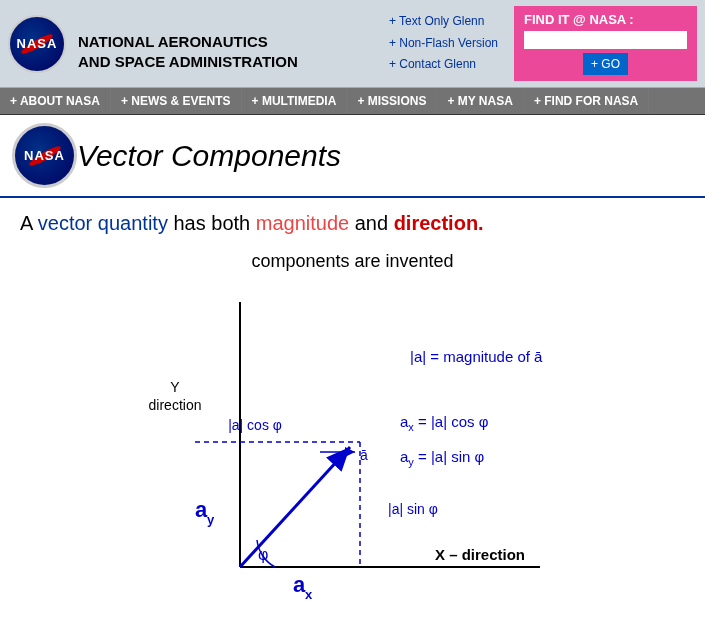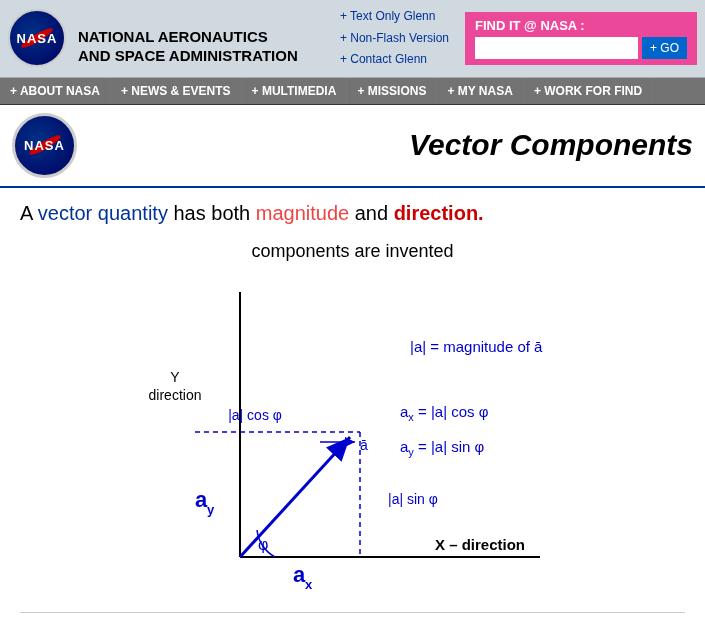--- a/index.html
+++ b/index.html
@@ -77,20 +77,21 @@
     .find-label {
       font-size: 13px;
       font-weight: bold;
       color: #fff;
       margin-bottom: 4px;
     }
     .find-row {
       display: flex;
       align-items: center;
       gap: 4px;
+      flex-direction: column;
     }
     .find-input {
       flex: 1;
       height: 22px;
       font-size: 12px;
       border: none;
       padding: 2px 4px;
     }
     .find-go {
       background: #0066cc;
@@ -133,23 +134,23 @@
       display: flex;
       align-items: center;
       justify-content: center;
       flex-shrink: 0;
       border: 3px solid #ccc;
       position: relative;
       overflow: hidden;
     }
     .page-title {
       flex: 1;
-      text-align: right;
+      text-align: left;
       font-size: 30px;
-      font-weight: bold;
+      font-weight: normal;
       font-style: italic;
       color: #000;
     }
     .grc-label {
       font-size: 14px;
       font-weight: bold;
       text-align: center;
       color: #000;
       min-width: 70px;
     }
@@ -213,21 +214,21 @@
     </div>
   </div>
 </div>
 
 <div class="navbar">
   <a href="#">+ ABOUT NASA</a>
   <a href="#">+ NEWS &amp; EVENTS</a>
   <a href="#">+ MULTIMEDIA</a>
   <a href="#">+ MISSIONS</a>
   <a href="#">+ MY NASA</a>
-  <a href="#">+ WORK FOR FIND</a>
+  <a href="#">+ FIND FOR NASA</a>
 </div>
 
 <div class="page-header">
   <div class="page-nasa-logo">
     <div class="nasa-meatball-red"></div>
     <span class="nasa-logo-text">NASA</span>
   </div>
   <div class="page-title">Vector  Components</div>
 </div>
 

